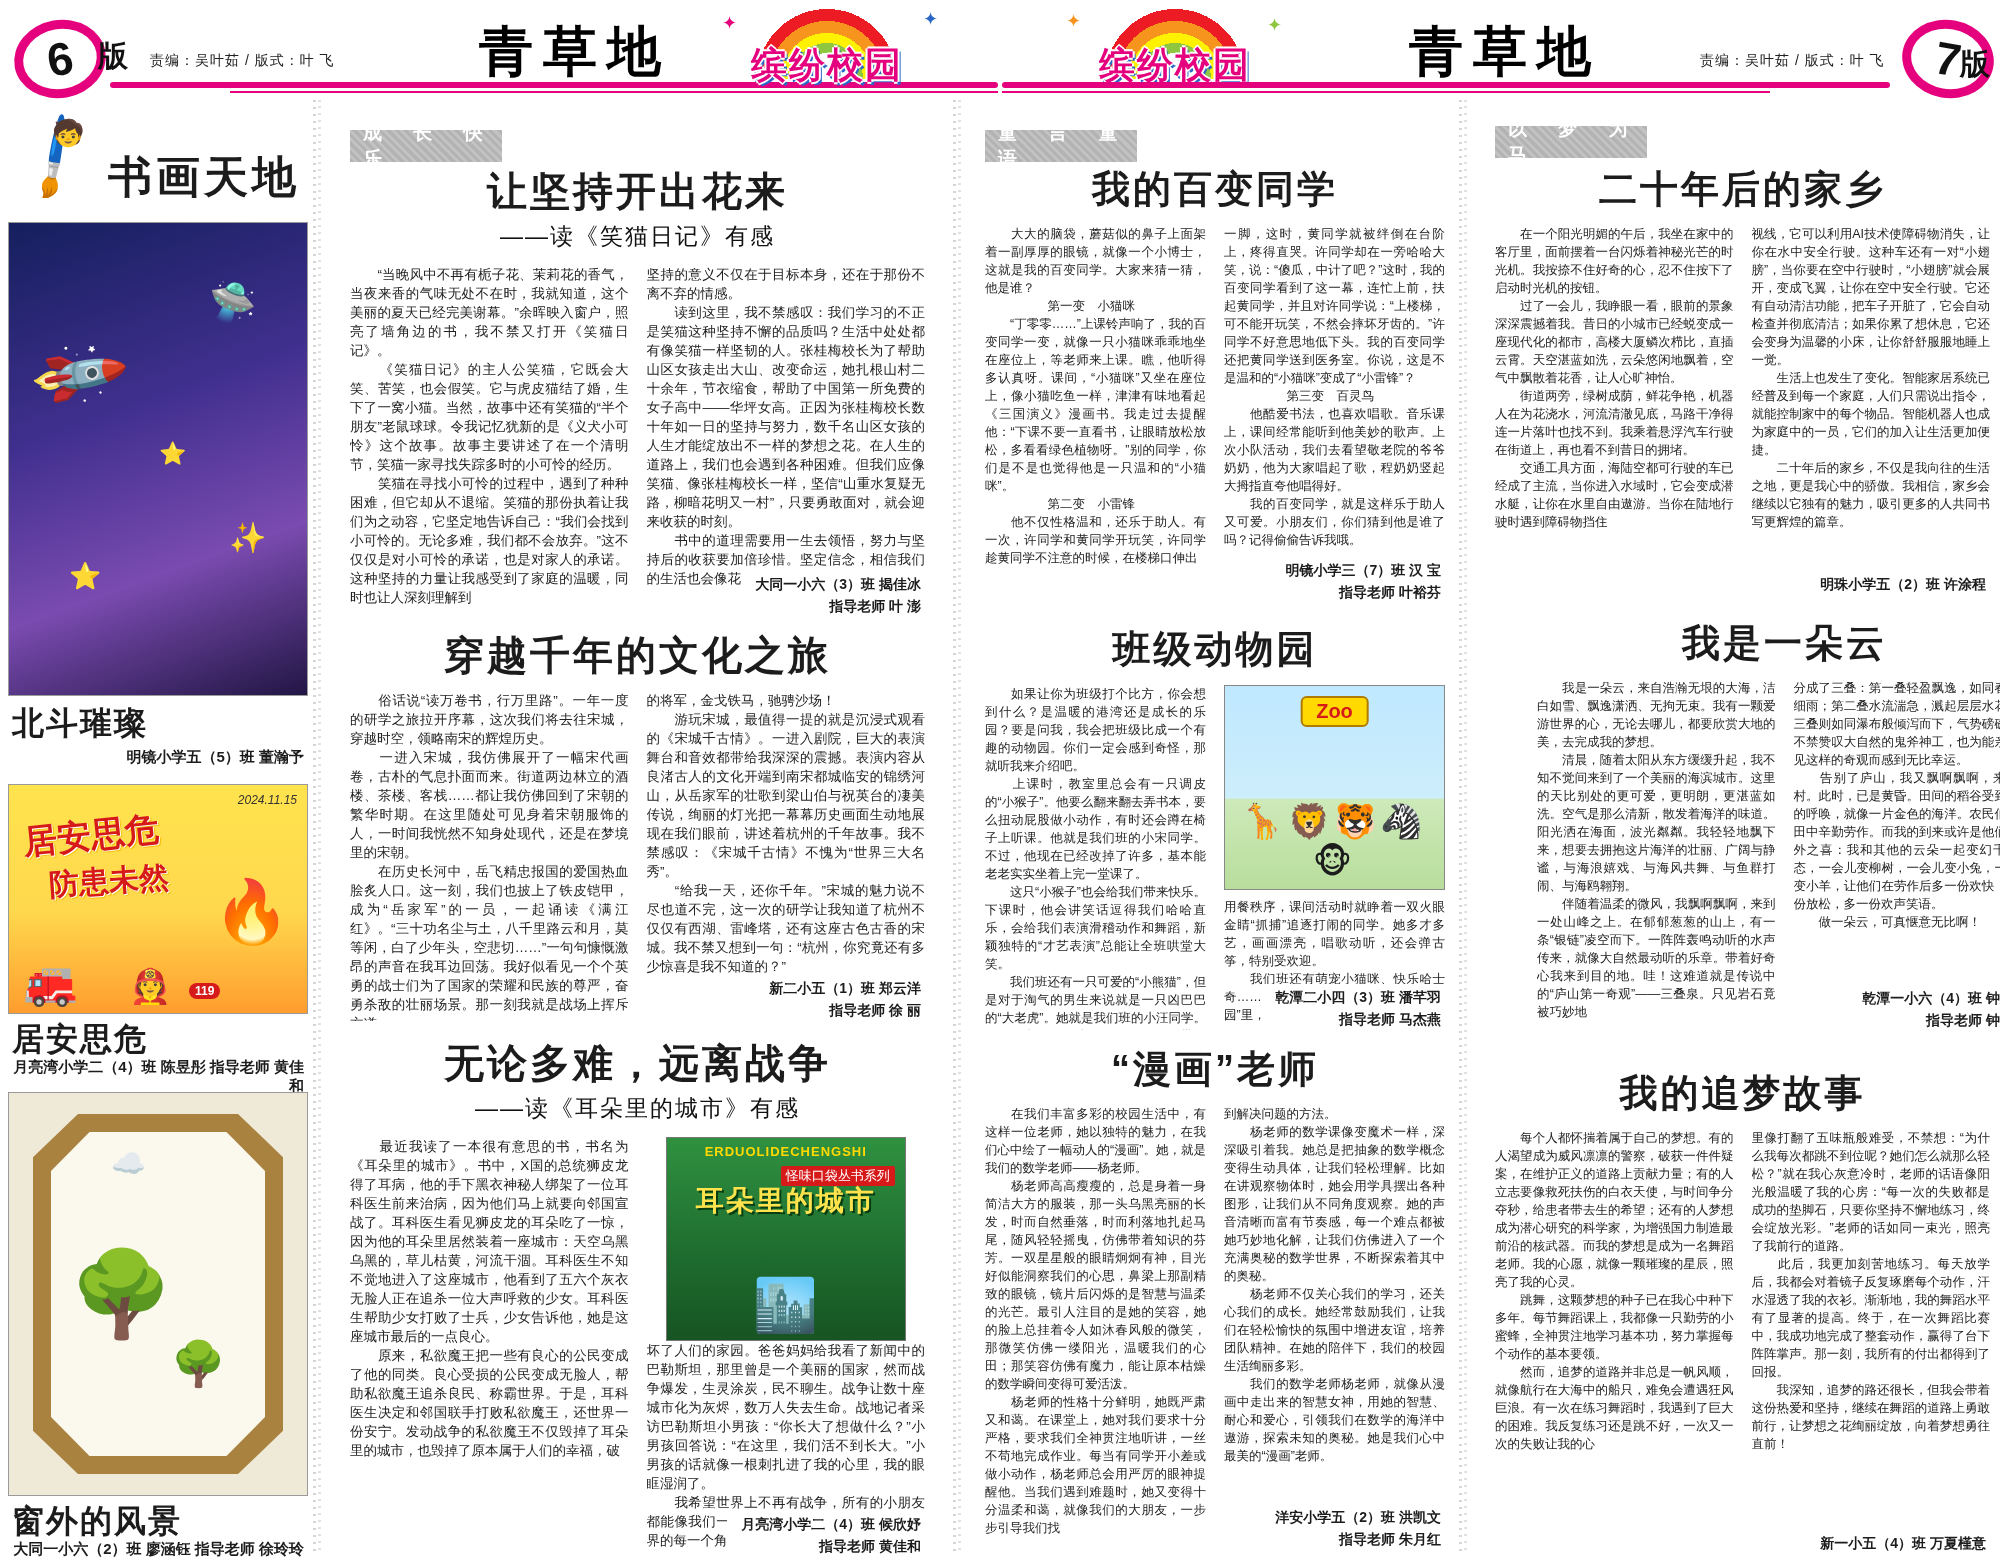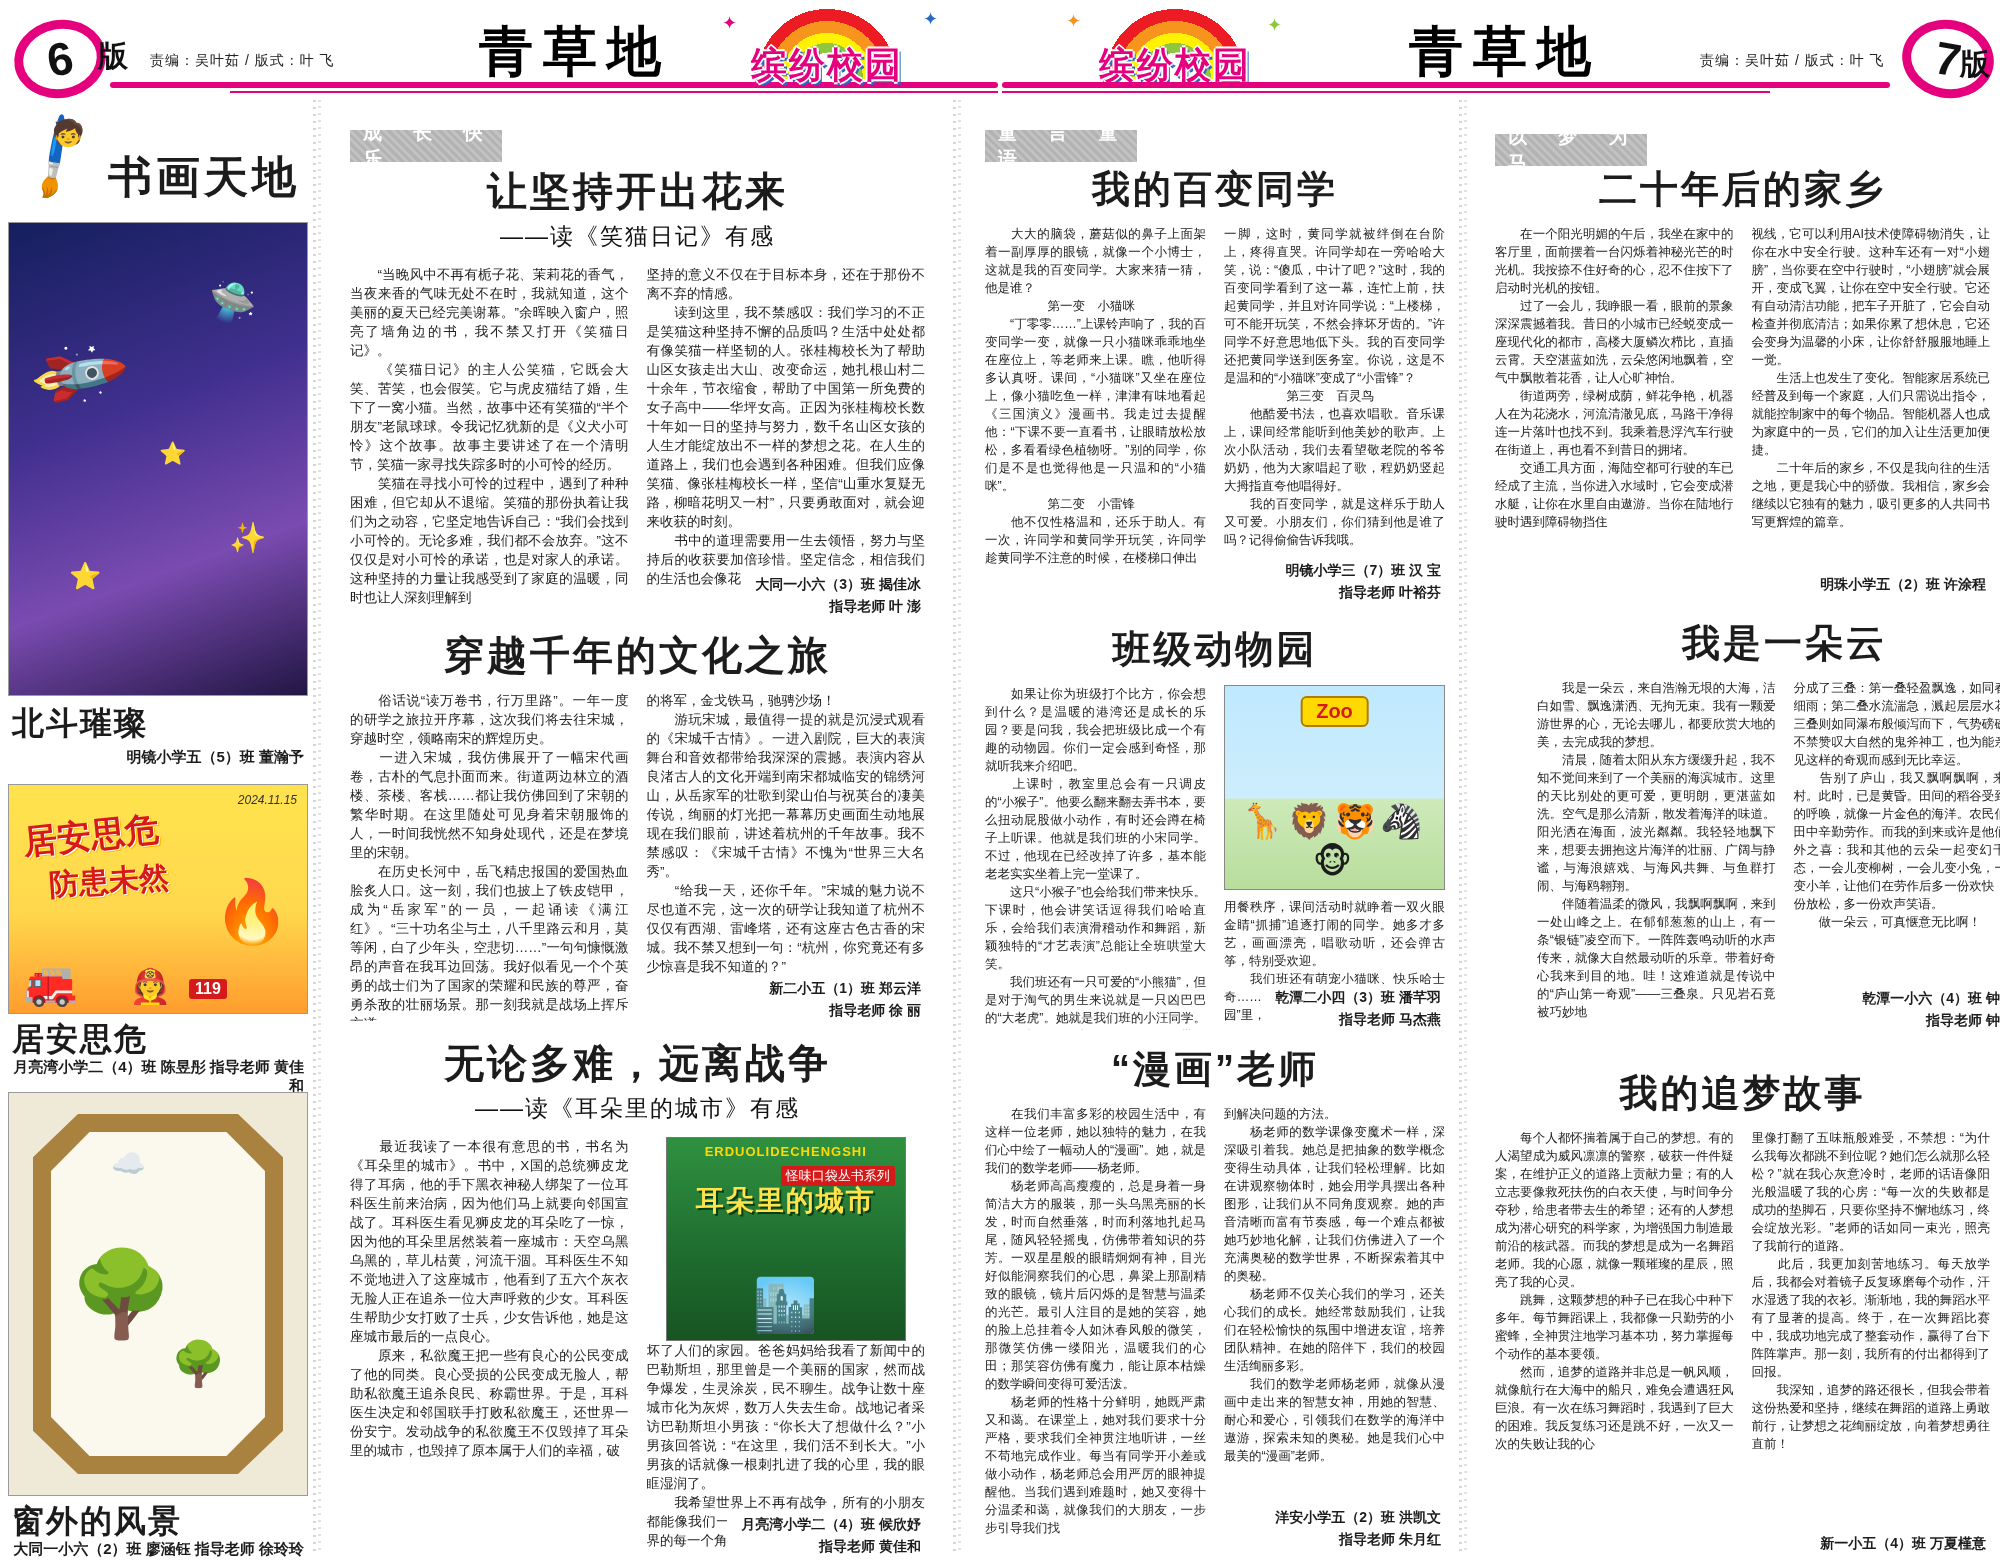--- a/index.html
+++ b/index.html
@@ -41,21 +41,21 @@
   .art3{background:#efe9d8;display:flex;align-items:center;justify-content:center;}
   .octa-outer{width:250px;height:360px;background:#a9823f;
       clip-path:polygon(18% 0,82% 0,100% 12%,100% 88%,82% 100%,18% 100%,0 88%,0 12%);
       display:flex;align-items:center;justify-content:center;}
   .octa-inner{width:214px;height:324px;background:#fbf8ee;
       clip-path:polygon(18% 0,82% 0,100% 12%,100% 88%,82% 100%,18% 100%,0 88%,0 12%);
       position:relative;}
   .cap-title{font-size:32px;font-weight:bold;letter-spacing:2px;}
   .cap-byline{font-size:15px;font-weight:bold;text-align:right;width:296px;}
   .poster-word{font-weight:bold;color:#d61a1a;text-shadow:1px 1px 0 #fff,2px 2px 0 #f4c20d;}
-  .badge119{background:#d61a1a;color:#fff;font-weight:bold;border-radius:3px;padding:1px 6px;font-size:16px;}
+  .badge119{background:#d61a1a;color:#fff;font-weight:bold;border-radius:9px;padding:1px 6px;font-size:12px;}
   .handdate{font-size:12px;color:#333;font-style:italic;}
 
   
   .tag{width:152px;height:32px;display:flex;align-items:center;justify-content:center;
        color:#fff;font-weight:bold;font-size:19px;letter-spacing:13px;padding-left:13px;box-sizing:border-box;
        background:repeating-linear-gradient(45deg,#b3b3b3 0 3px,#c2c2c2 3px 6px);}
 
   
   .article{}
   .atitle{margin:0;text-align:center;font-size:40px;font-weight:bold;letter-spacing:3px;line-height:1.15;}
@@ -159,21 +159,21 @@
         <span class="abs emoji" style="left:18px;top:120px;font-size:84px;">🌳</span>
         <span class="abs emoji" style="left:120px;top:210px;font-size:44px;">🌳</span>
       </div>
     </div>
   </div>
   <div class="abs cap-title" style="left:12px;top:1500px;">窗外的风景</div>
   <div class="abs cap-byline" style="left:8px;top:1540px;">大同一小六（2）班 廖涵钰 指导老师 徐玲玲</div>
 
   <div class="abs tag" style="left:350px;top:130px;">成 长 快 乐</div>
   <div class="abs tag" style="left:985px;top:130px;">童 言 童 语</div>
-  <div class="abs tag" style="left:1495px;top:134px;">以 梦 为 马</div>
+  <div class="abs tag" style="left:1495px;top:126px;">以 梦 为 马</div>
 
   <section class="abs article" style="left:350px;top:168px;width:575px;">
     <h2 class="atitle">让坚持开出花来</h2>
     <div class="asub">——读《笑猫日记》有感</div>
     <div class="cols" style="height:352px;">
       <div>
           <div class="coltext">　　“当晚风中不再有栀子花、茉莉花的香气，当夜来香的气味无处不在时，我就知道，这个美丽的夏天已经完美谢幕。”余晖映入窗户，照亮了墙角边的书，我不禁又打开《笑猫日记》。
 　　《笑猫日记》的主人公笑猫，它既会大笑、苦笑，也会假笑。它与虎皮猫结了婚，生下了一窝小猫。当然，故事中还有笑猫的“半个朋友”老鼠球球。令我记忆犹新的是《义犬小可怜》这个故事。故事主要讲述了在一个清明节，笑猫一家寻找失踪多时的小可怜的经历。
 　　笑猫在寻找小可怜的过程中，遇到了种种困难，但它却从不退缩。笑猫的那份执着让我们为之动容，它坚定地告诉自己：“我们会找到小可怜的。无论多难，我们都不会放弃。”这不仅仅是对小可怜的承诺，也是对家人的承诺。这种坚持的力量让我感受到了家庭的温暖，同时也让人深刻理解到</div>
         </div>

